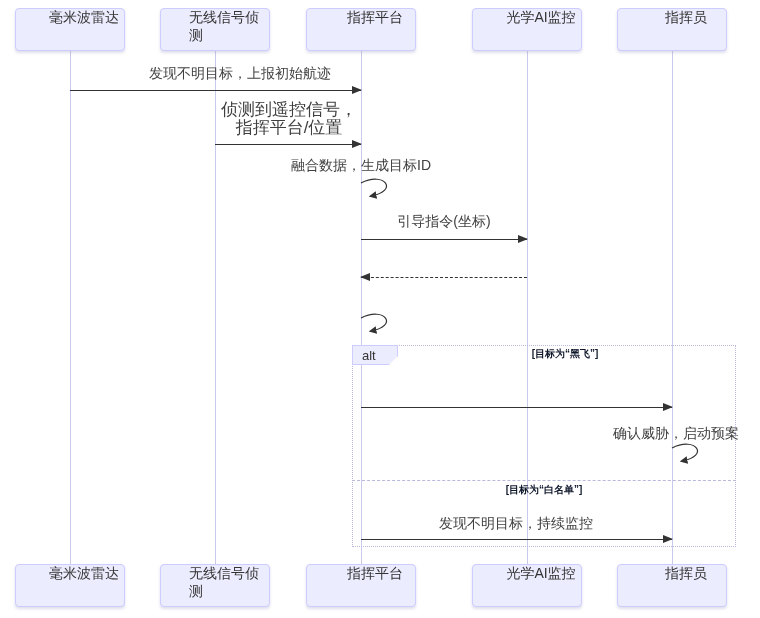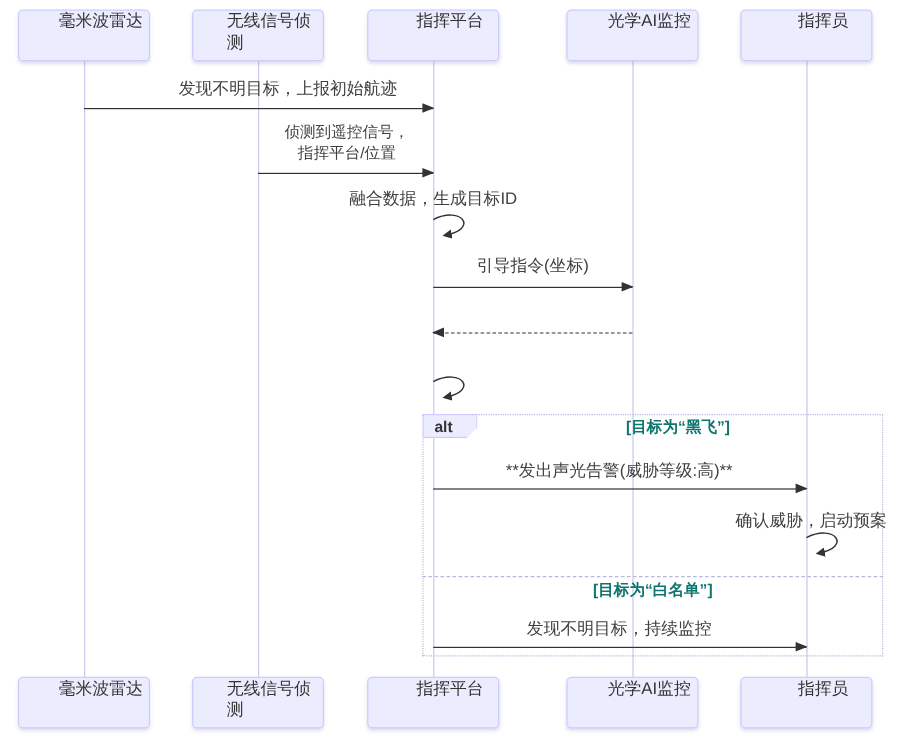--- a/index.html
+++ b/index.html
@@ -14,21 +14,21 @@
     display:flex; align-items:flex-start; justify-content:center;
     font-size:14px; color:#333;
     box-shadow:0 2px 3px rgba(140,140,190,0.28);
     padding-left:28px;
   }
   .lifeline { position:absolute; width:1px; top:51px; height:513px; background:#C9C9EC; }
   .msg-label {
     position:absolute; transform:translateX(-50%);
     font-size:14px; white-space:nowrap; color:#404040;
   }
-  .msg-label.two-line { font-size:13px; line-height:18px; text-align:center; }
+  .msg-label.two-line { font-size:17px; line-height:18px; text-align:center; }
   .arr { position:absolute; height:0; border-top:1px solid #333; }
   .arr.dashed { border-top:1px dashed #333; }
   .head-r {
     position:absolute; right:-1px; top:-5px; width:0; height:0;
     border-top:4px solid transparent; border-bottom:4px solid transparent;
     border-left:10px solid #333;
   }
   .head-l {
     position:absolute; left:-1px; top:-5px; width:0; height:0;
     border-top:4px solid transparent; border-bottom:4px solid transparent;
@@ -36,25 +36,25 @@
   }
   .selfloop { position:absolute; }
   .alt-frame {
     position:absolute; left:352px; top:345px; width:384px; height:202px;
     border:1px dotted #B9B9DE; box-sizing:border-box;
   }
   .alt-label {
     position:absolute; left:352px; top:345px; width:46px; height:20px;
     box-sizing:border-box; background:#ECECFF; border:1px solid #CCCCFF;
     clip-path:polygon(0 0,100% 0,100% 55%,80% 100%,0 100%);
-    font-size:13px; font-weight:bold; color:#333; padding:2px 0 0 9px;
+    font-size:13px; font-weight:normal; color:#333; padding:2px 0 0 9px;
   }
   .cond {
     position:absolute; transform:translateX(-50%);
-    font-size:13px; font-weight:bold; white-space:nowrap; color:#0f766e;
+    font-size:10px; font-weight:bold; white-space:nowrap; color:#0f172a;
   }
   .divider {
     position:absolute; left:352px; top:480px; width:384px; height:0;
     border-top:1px dashed #B9B9DE;
   }
 </style>
 </head>
 <body>
 
 <div class="canvas">
@@ -119,21 +119,20 @@
           <path d="M0,0 L10,5 L0,10 Z" fill="#333"></path>
         </marker>
       </defs>
     <path d="M2,7 C26,-5 40,15 12,20" fill="none" stroke="#333" stroke-width="1.2" marker-end="url(#ahB)"></path>
   </svg>
 
   <div class="alt-frame"></div>
   <div class="alt-label">alt</div>
   <div class="cond" style="left:565px;top:347px">[目标为“黑飞”]</div>
 
-  <div class="msg-label" style="left:516px;top:384px">**发出声光告警(威胁等级:高)**</div>
   <div class="arr" style="left:361px;top:407px;width:311px">
       <span class="head-r"></span>
     </div>
 
   <div class="msg-label" style="left:676px;top:425px">确认威胁，启动预案</div>
   <svg class="selfloop" style="left:670px;top:441px" width="40" height="26" viewBox="0 0 40 26">
     <defs>
         <marker id="ahC" viewBox="0 0 10 10" refX="7" refY="5" markerWidth="6.5" markerHeight="6.5" orient="auto">
           <path d="M0,0 L10,5 L0,10 Z" fill="#333"></path>
         </marker>

